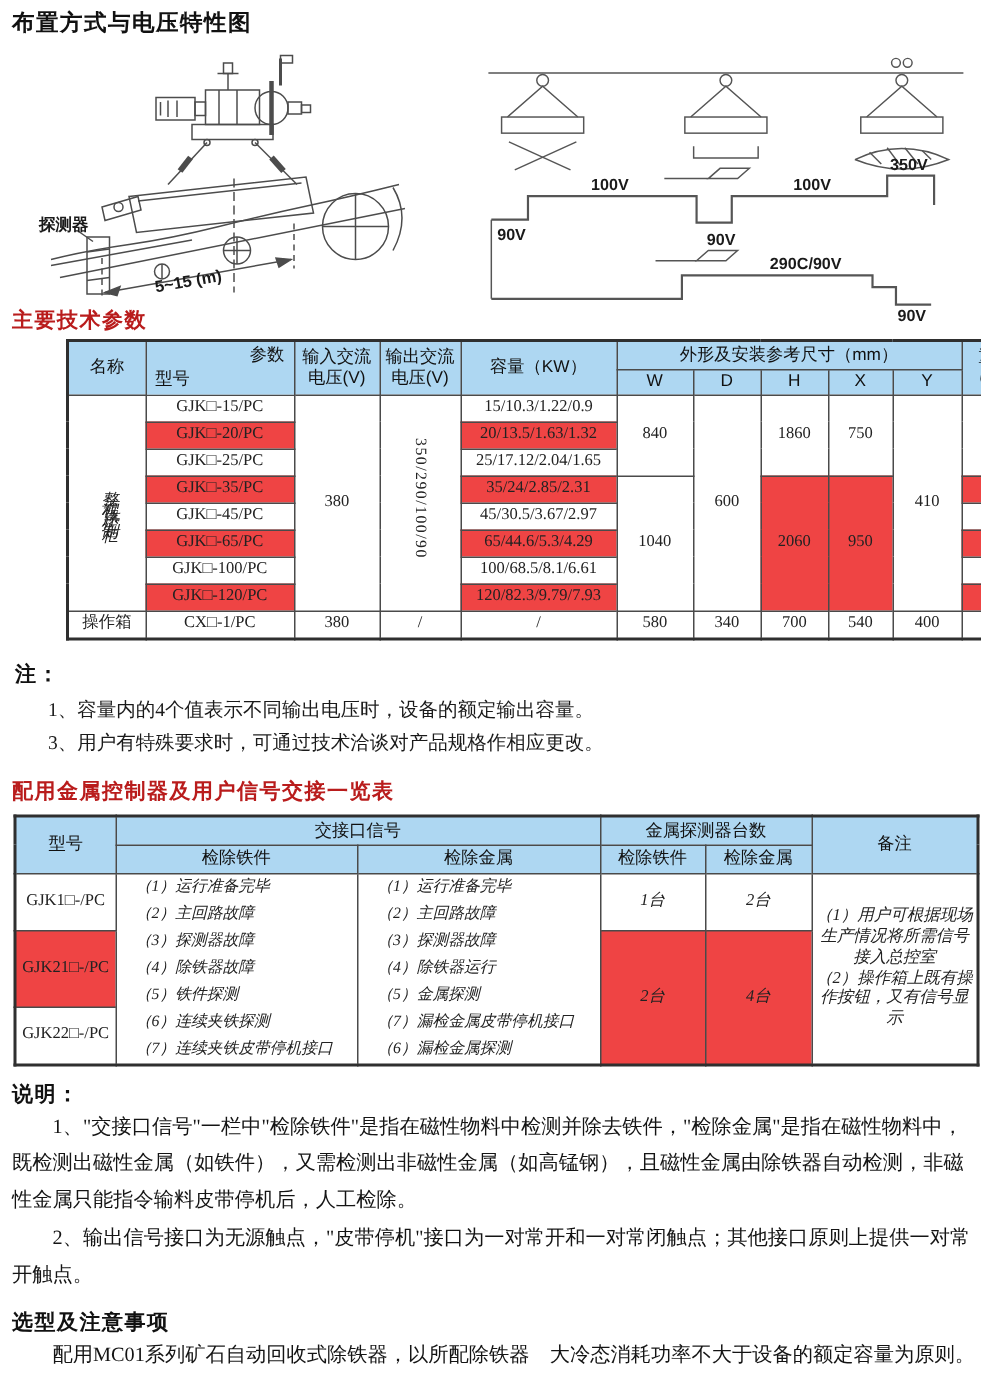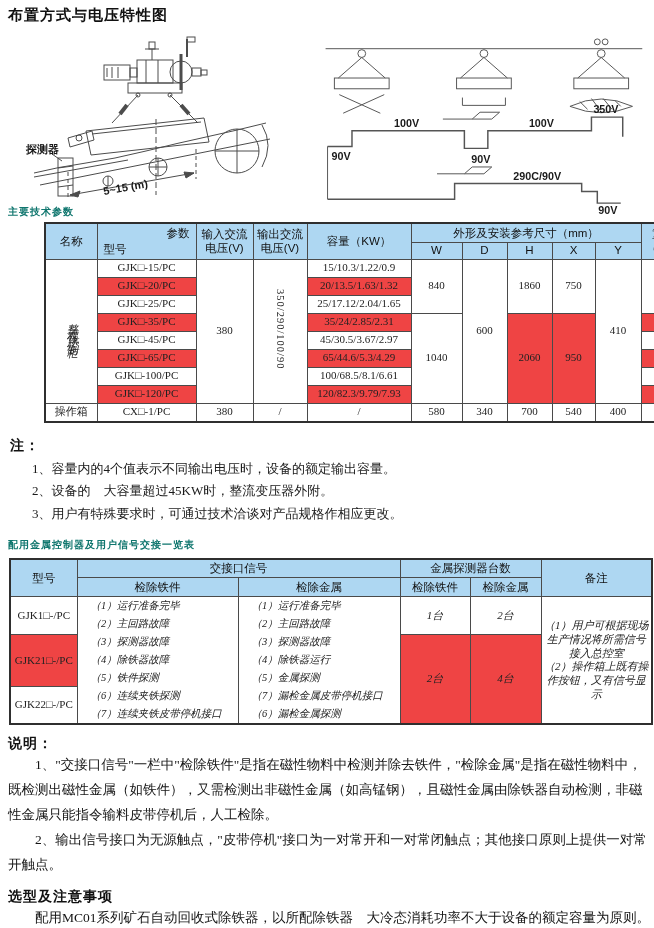--- a/index.html
+++ b/index.html
@@ -14,21 +14,21 @@
   .doc-title {
     font-family:"Liberation Sans","DejaVu Sans",sans-serif;
     font-weight:bold; font-size:15px; color:#111; letter-spacing:1px;
   }
 
   .diagrams { display:flex; width:646px; height:172px; margin-top:2px; }
   .diagrams svg { display:block; }
 
   .sec-heading {
     font-family:"Liberation Sans","DejaVu Sans",sans-serif;
-    font-weight:bold; font-size:10px; color:#0f766e; letter-spacing:1px;
+    font-weight:bold; font-size:14px; color:#b91c1c; letter-spacing:1px;
   }
   .black-heading {
     font-family:"Liberation Sans","DejaVu Sans",sans-serif;
     font-weight:bold; font-size:14px; color:#111; letter-spacing:1px;
   }
 
   table { border-collapse:collapse; table-layout:fixed; background:#fff; }
   .tbl { border:2px solid #2f2f2f; margin-left:1px; }
   .tbl td {
     border:1px solid #4a4a4a; text-align:center; vertical-align:middle;
@@ -292,21 +292,20 @@
       <td>540</td>
       <td>400</td>
       <td>65</td>
     </tr>
   </tbody>
     </table>
 
   <div class="notes">
     <div class="black-heading">注：</div>
     <div class="note-item">1、容量内的4个值表示不同输出电压时，设备的额定输出容量。</div>
-    <div class="note-item">2、设备的　大容量超过45KW时，整流变压器外附。</div>
     <div class="note-item">3、用户有特殊要求时，可通过技术洽谈对产品规格作相应更改。</div>
   </div>
 
   <div class="sec-heading" style="margin:12px 0 6px 0;">配用金属控制器及用户信号交接一览表</div>
 
   <table class="tbl" style="width:642px;">
     <colgroup>
       <col style="width:67px">
         <col style="width:161px">
         <col style="width:162px">

